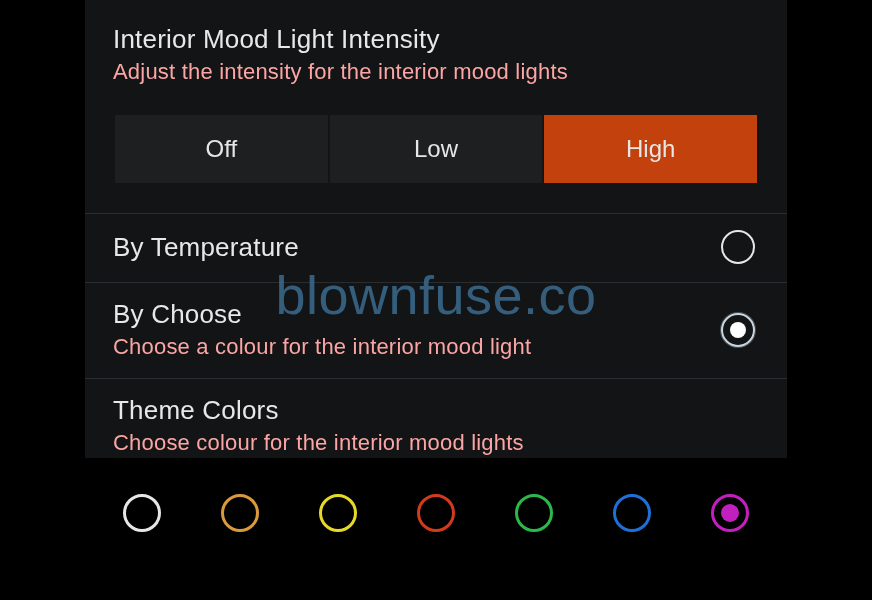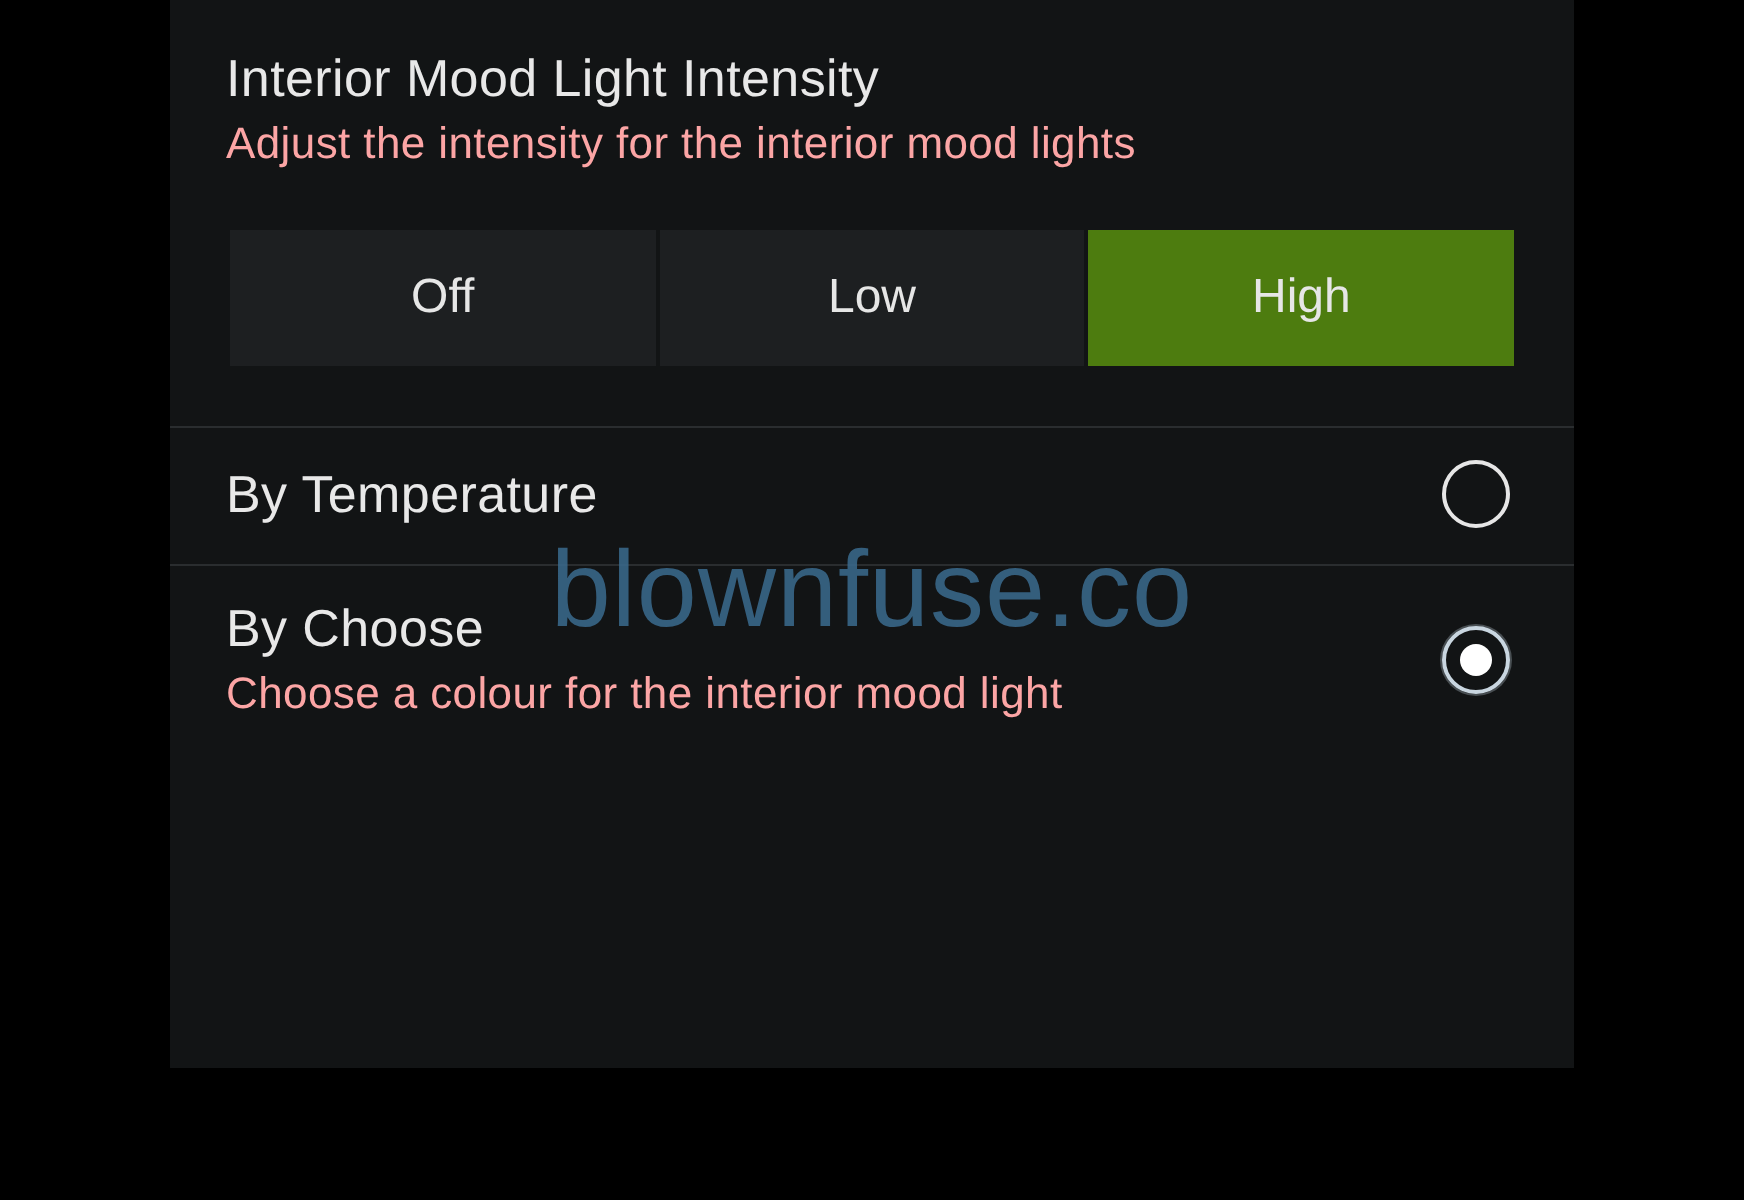--- a/index.html
+++ b/index.html
@@ -14,21 +14,21 @@
       font-family: -apple-system, "Helvetica Neue", Arial, sans-serif;
       font-weight: 300;
       overflow: hidden;
       position: relative;
     }
     .panel {
       position: absolute;
       left: 85px;
       top: 0;
       width: 702px;
-      height: 534px;
+      height: 458px;
       background: #121415;
     }
     .section {
       padding: 16px 28px 18px 28px;
       border-top: 1px solid #2a2d2f;
     }
     .section:first-child {
       border-top: none;
       padding-top: 24px;
     }
@@ -57,21 +57,21 @@
       color: #e6e6e6;
       font-size: 24px;
       font-weight: 300;
       display: flex;
       align-items: center;
       justify-content: center;
       cursor: pointer;
       border: none;
     }
     .seg-btn.selected {
-      background: #4d7c0f;
+      background: #c2410c;
     }
     .row {
       display: flex;
       align-items: center;
       justify-content: space-between;
       gap: 32px;
     }
     .row .text {
       flex: 1;
     }
@@ -156,16 +156,29 @@
   </div>
 
   <div class="section row">
     <div class="text">
       <div class="title">By Choose</div>
       <div class="subtitle">Choose a colour for the interior mood light</div>
     </div>
     <div class="radio selected"></div>
   </div>
 
+  <div class="section">
+    <div class="title">Theme Colors</div>
+    <div class="subtitle">Choose colour for the interior mood lights</div>
+    <div class="swatches">
+        <div class="swatch" style="border-color: rgb(230, 230, 230); color: rgb(230, 230, 230);"></div>
+        <div class="swatch" style="border-color: rgb(216, 154, 58); color: rgb(216, 154, 58);"></div>
+        <div class="swatch" style="border-color: rgb(230, 216, 42); color: rgb(230, 216, 42);"></div>
+        <div class="swatch" style="border-color: rgb(210, 58, 30); color: rgb(210, 58, 30);"></div>
+        <div class="swatch" style="border-color: rgb(43, 184, 74); color: rgb(43, 184, 74);"></div>
+        <div class="swatch" style="border-color: rgb(30, 111, 214); color: rgb(30, 111, 214);"></div>
+        <div class="swatch selected" style="border-color: rgb(194, 31, 191); color: rgb(194, 31, 191);"></div>
+      </div>
+  </div>
 
 </div>
 
 <div class="watermark">blownfuse.co</div>
 
 </body></html>

